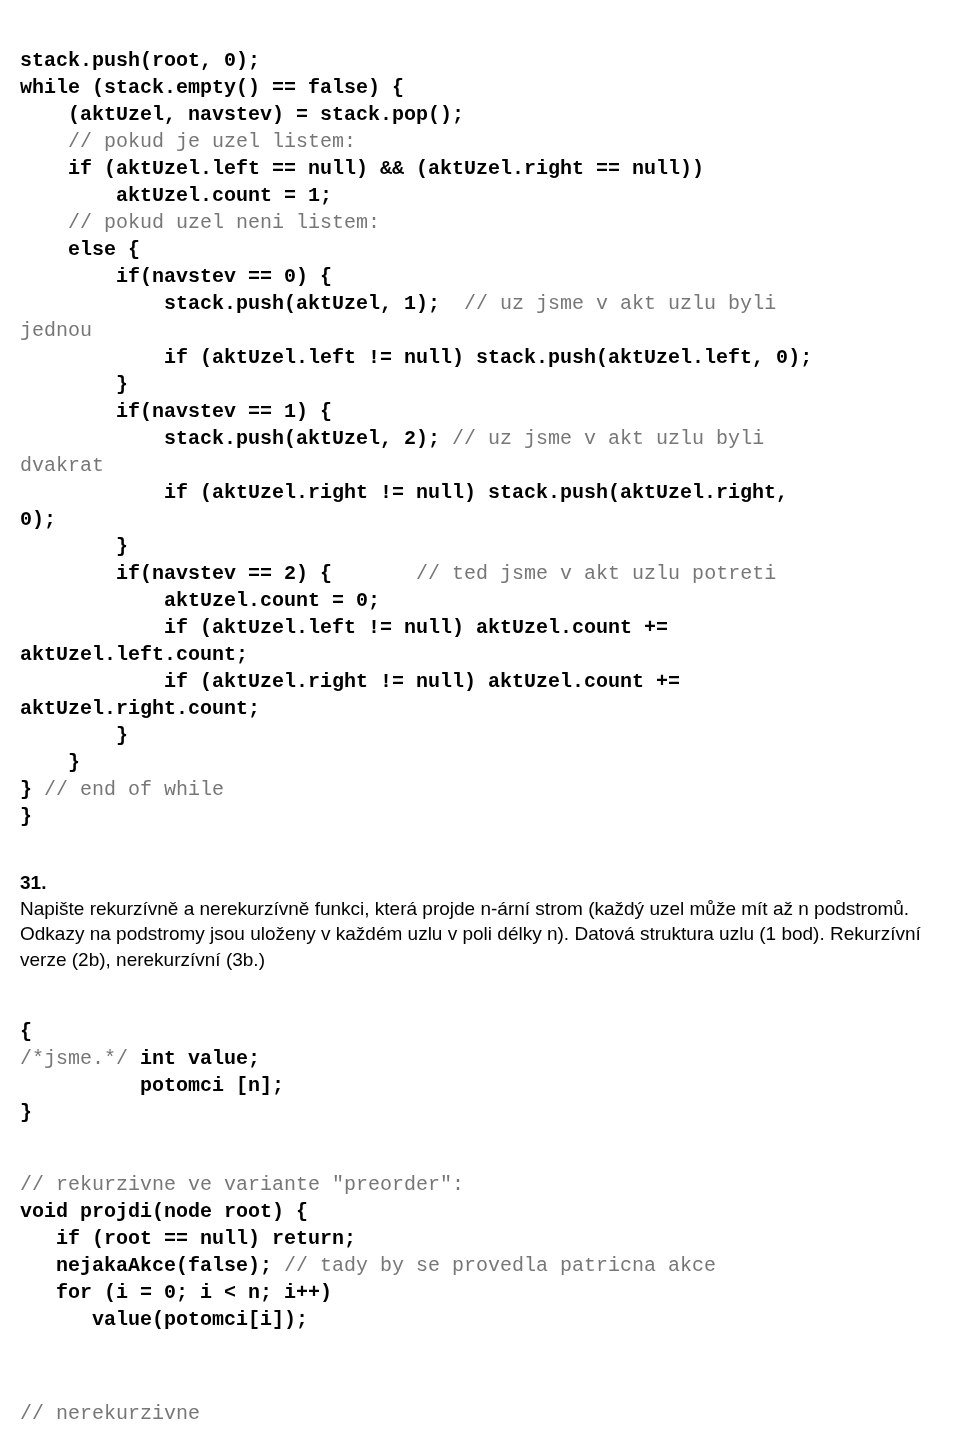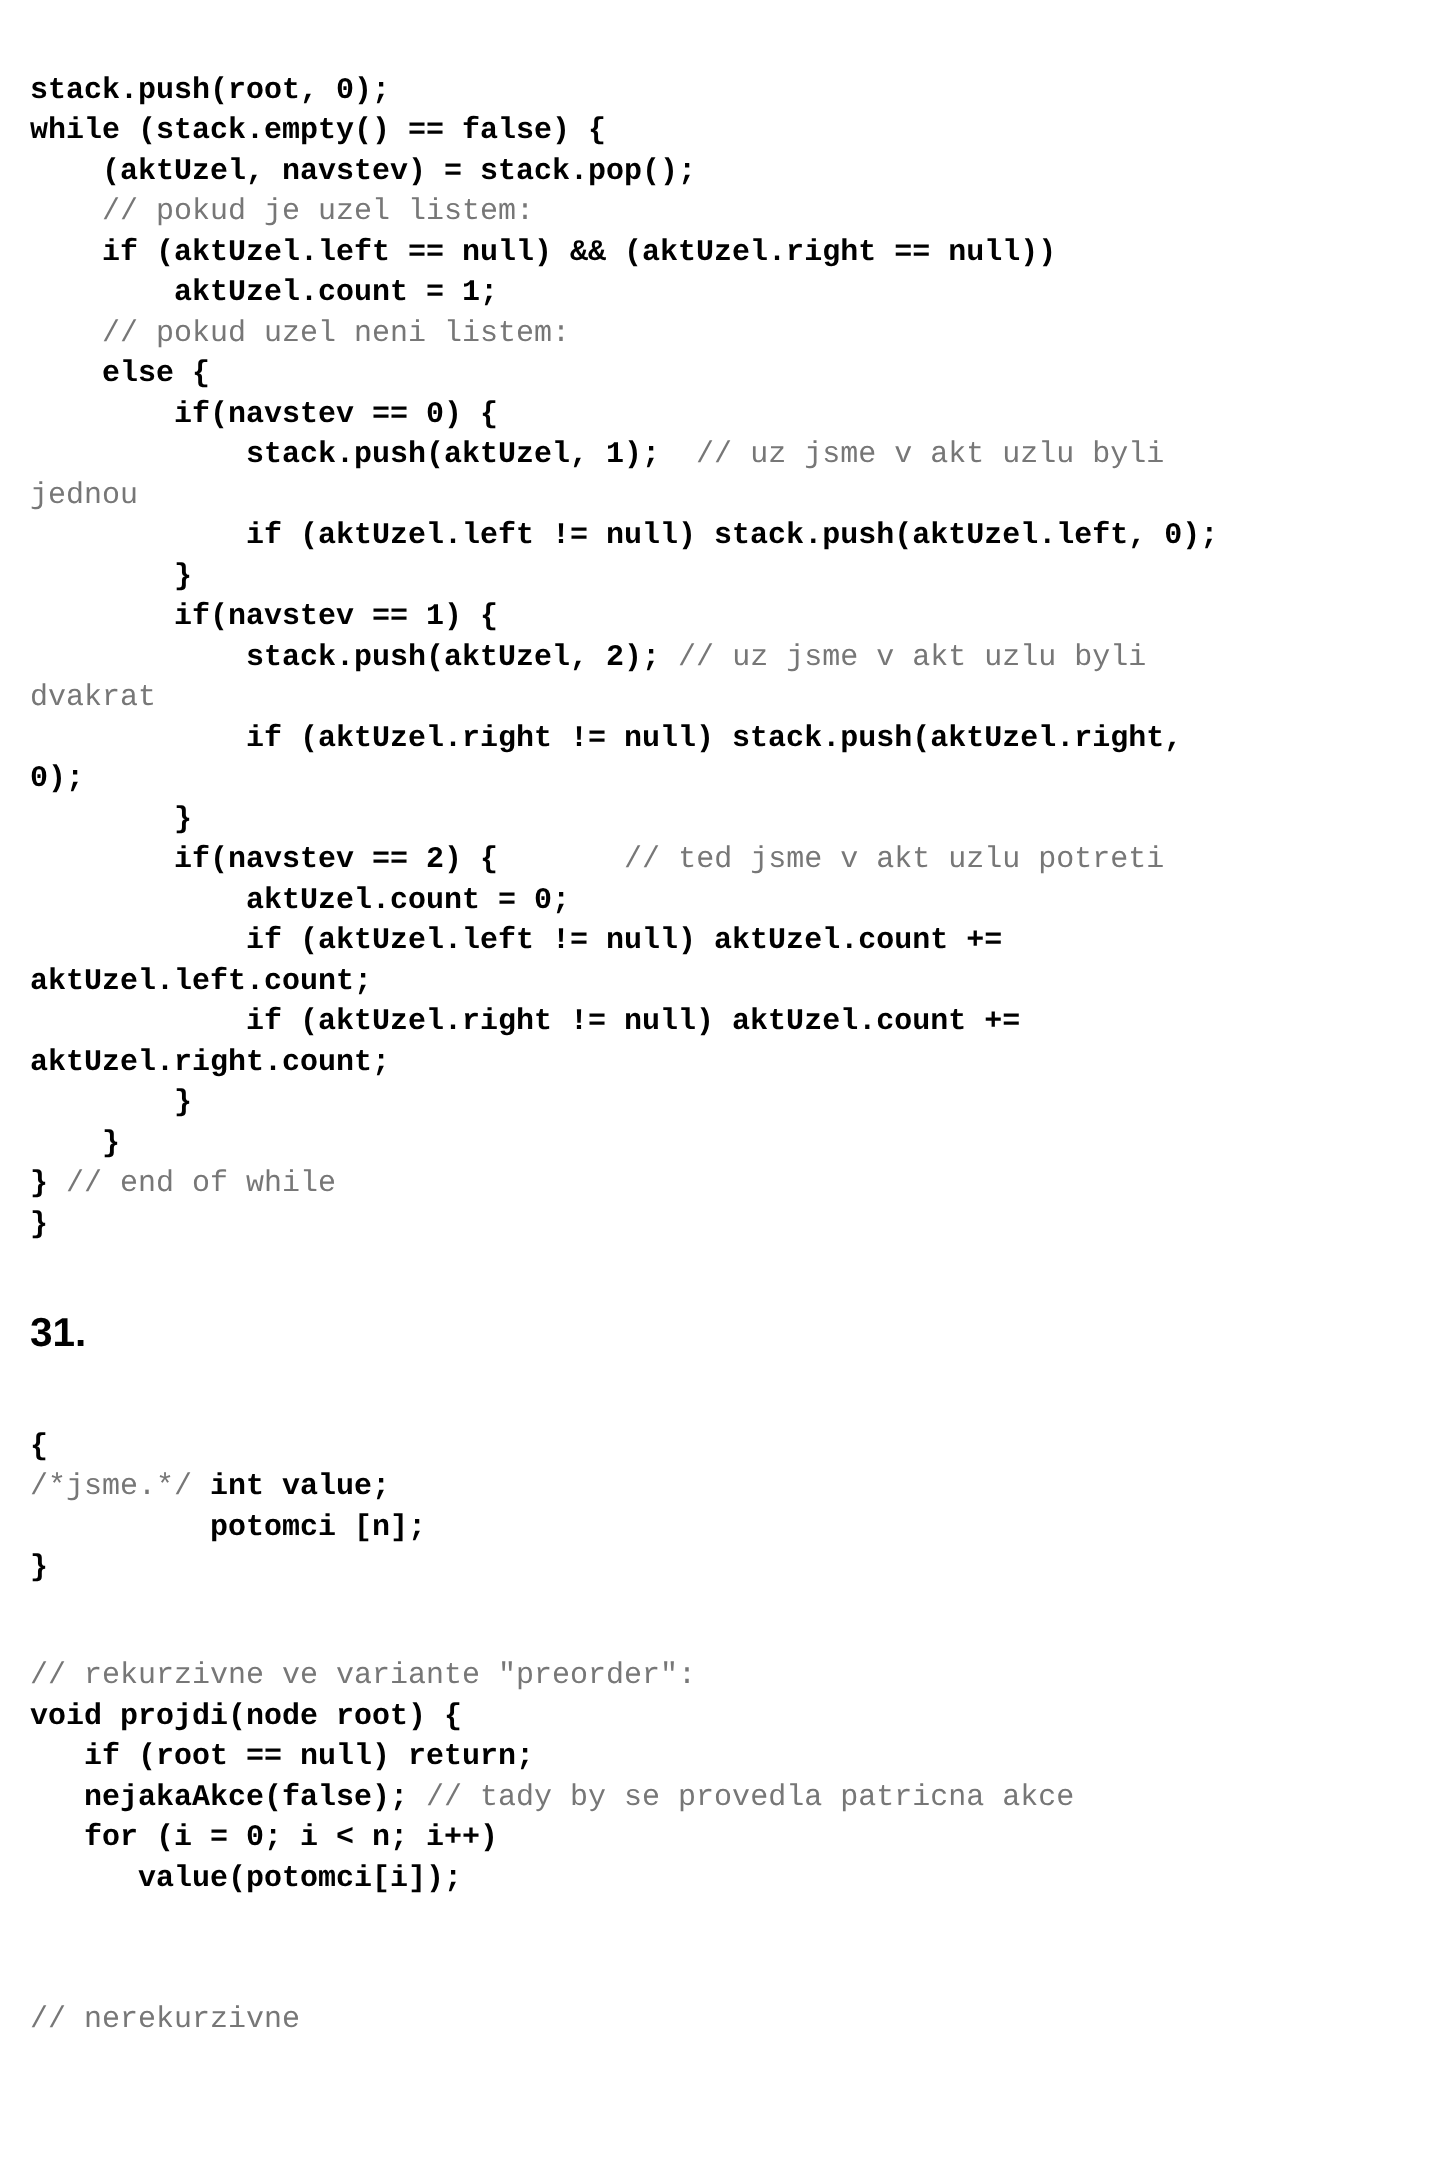--- a/index.html
+++ b/index.html
@@ -17,21 +17,21 @@
     font-family: "Courier New", Courier, monospace;
     font-size: 20px;
     white-space: pre;
     line-height: 1.35;
   }
   .bold { font-weight: bold; }
   .comment { color: #777; font-weight: normal; text-align: center; }
   .section-num { font-weight: bold; }
   .prose {
     font-family: Arial, Helvetica, sans-serif;
-    font-size: 27px;
+    font-size: 19px;
     line-height: 1.35;
     margin-top: 40px;
   }
   .block { margin-bottom: 0; }
 </style>
 </head>
 <body>
 
 <div class="block code">
 <span class="bold">stack.push(root, 0);</span>
@@ -60,20 +60,21 @@
 <span class="bold">            if (aktUzel.right != null) aktUzel.count +=</span>
 <span class="bold">aktUzel.right.count;</span>
 <span class="bold">        }</span>
 <span class="bold">    }</span>
 <span class="bold">} </span><span class="comment">// end of while</span>
 <span class="bold">}</span>
 </div>
 
 <div class="prose">
 <div class="section-num">31.</div>
+<div>Napište rekurzívně a nerekurzívně funkci, která projde n-ární strom (každý uzel může mít až n podstromů. Odkazy na podstromy jsou uloženy v každém uzlu v poli délky n). Datová struktura uzlu (1 bod).  Rekurzívní verze (2b), nerekurzívní (3b.)</div>
 <div style="height:18px"></div>
 </div>
 
 <div class="block code">
 <span class="bold">{</span>
 <span class="comment">/*jsme.*/</span><span class="bold"> int value;</span>
 <span class="bold">          potomci [n];</span>
 <span class="bold">}</span>
 </div>
 

